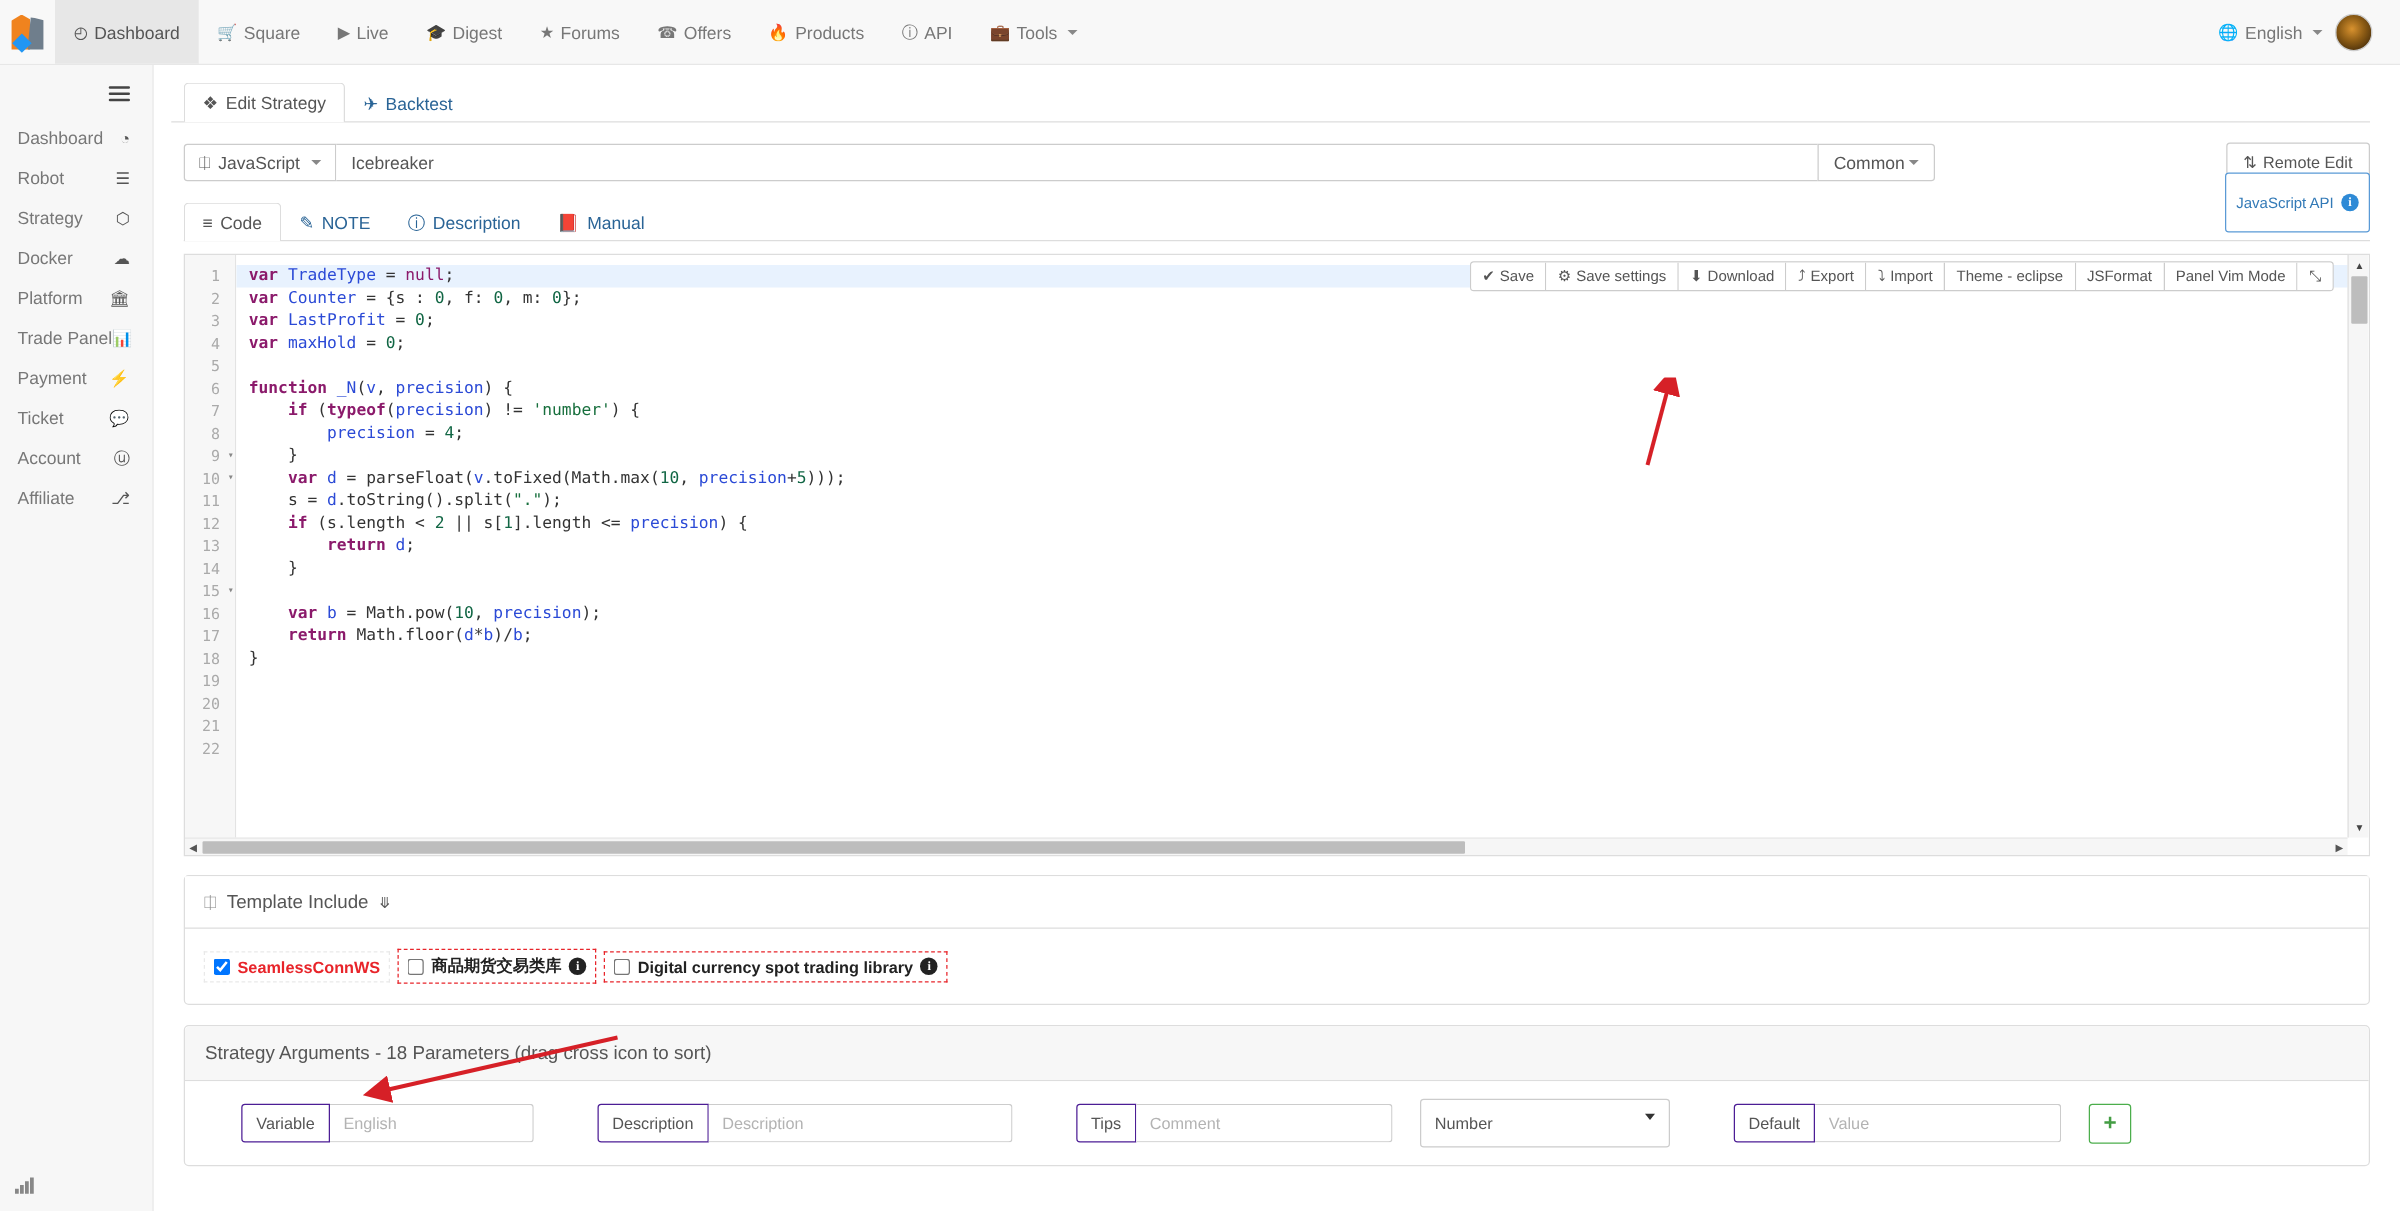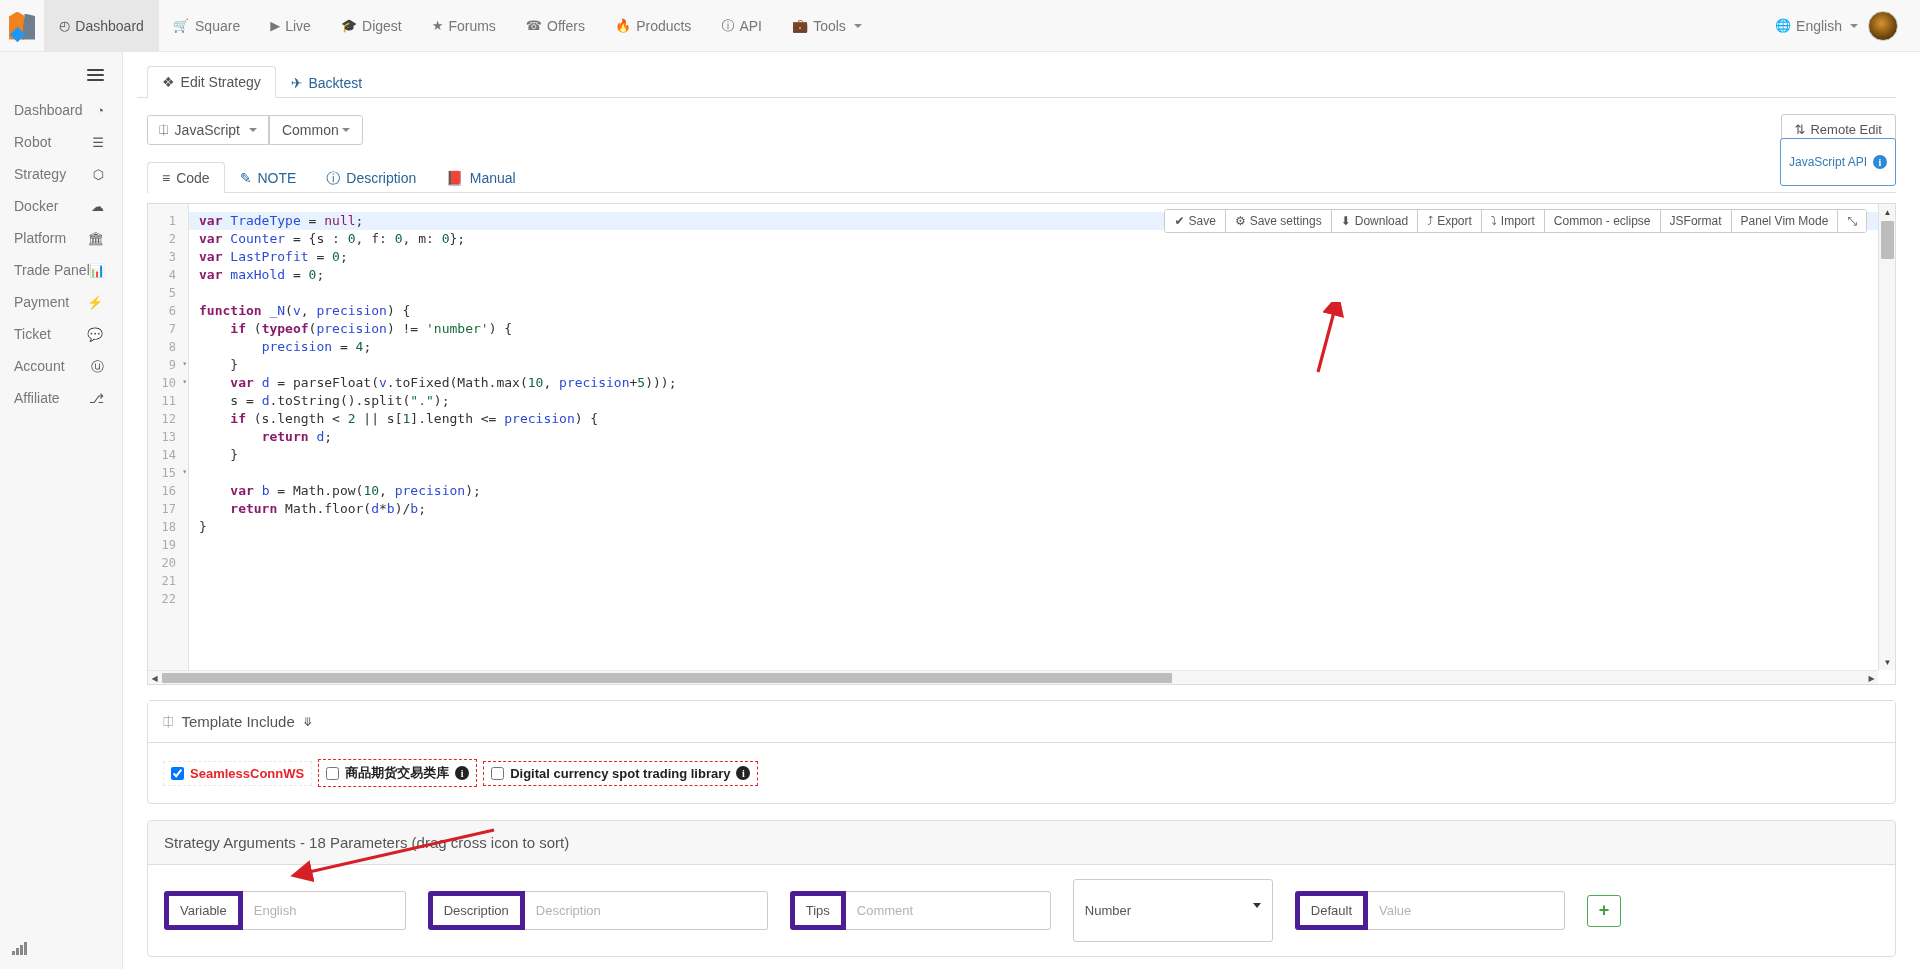--- a/index.html
+++ b/index.html
@@ -404,36 +404,36 @@
     padding: 13px 16px;
     font-size: 15px; color: #555;
     border-radius: 4px 4px 0 0;
   }
   .args-body {
     padding: 14px 16px;
     display: flex; align-items: center; gap: 22px;
   }
   .fg { display: flex; align-items: stretch; }
   .fg-label {
-    border: 5px solid #4c1d95; background: #fff;
+    border: 1px solid #4c1d95; background: #fff;
     border-radius: 3px 0 0 3px;
     padding: 7px 11px; font-size: 13px; color: #555;
-    display: flex; align-items: center; white-space: nowrap;
+    display: flex; align-items: center; white-space: nowrap; margin-left: 29px;
   }
   .fg-input {
     border: 1px solid #ccc; border-left: none;
     border-radius: 0 3px 3px 0;
     padding: 7px 11px; font-size: 13px; color: #555;
     outline: none; background: #fff;
     font-family: "Liberation Sans", sans-serif;
   }
   .fg-input::placeholder { color: #b3b3b3; }
   .sel-type {
     border: 1px solid #ccc; border-radius: 3px;
-    padding: 23px 11px; font-size: 13px; color: #555;
+    padding: 11px 11px; font-size: 13px; color: #555;
     background: #fff; width: 200px;
     display: flex; align-items: flex-start; justify-content: space-between;
     cursor: pointer;
   }
   .sel-caret {
     width:0;height:0;border-left:4px solid transparent;
     border-right:4px solid transparent;border-top:5px solid #333;
   }
   .addbtn {
     border: 1px solid #4cae4c;
@@ -582,20 +582,21 @@
         </div>
       </div>
 
     <div class="namerow">
       <div class="inputgroup">
         <div class="igaddon">
           <span style="font-size:12px;">⎅</span>
           <span>JavaScript</span>
           <span class="caret"></span>
         </div>
+        <input class="namefield" value="Icebreaker" style="">
         <div class="commonbtn">
           <span>Common</span>
           <span class="caret"></span>
         </div>
       </div>
       <div class="remotebtn">
         <span>⇅</span>
         <span>Remote Edit</span>
       </div>
     </div>
@@ -639,21 +640,21 @@
           </div>
           <div class="ed-btn">
             <span>⤴</span>
             <span>Export</span>
           </div>
           <div class="ed-btn">
             <span>⤵</span>
             <span>Import</span>
           </div>
           <div class="ed-btn">
-            <span>Common - eclipse</span>
+            <span>Theme - eclipse</span>
           </div>
           <div class="ed-btn">
             <span>JSFormat</span>
           </div>
           <div class="ed-btn">
             <span>Panel Vim Mode</span>
           </div>
           <div class="ed-btn">
             <span>⤡</span>
           </div>

